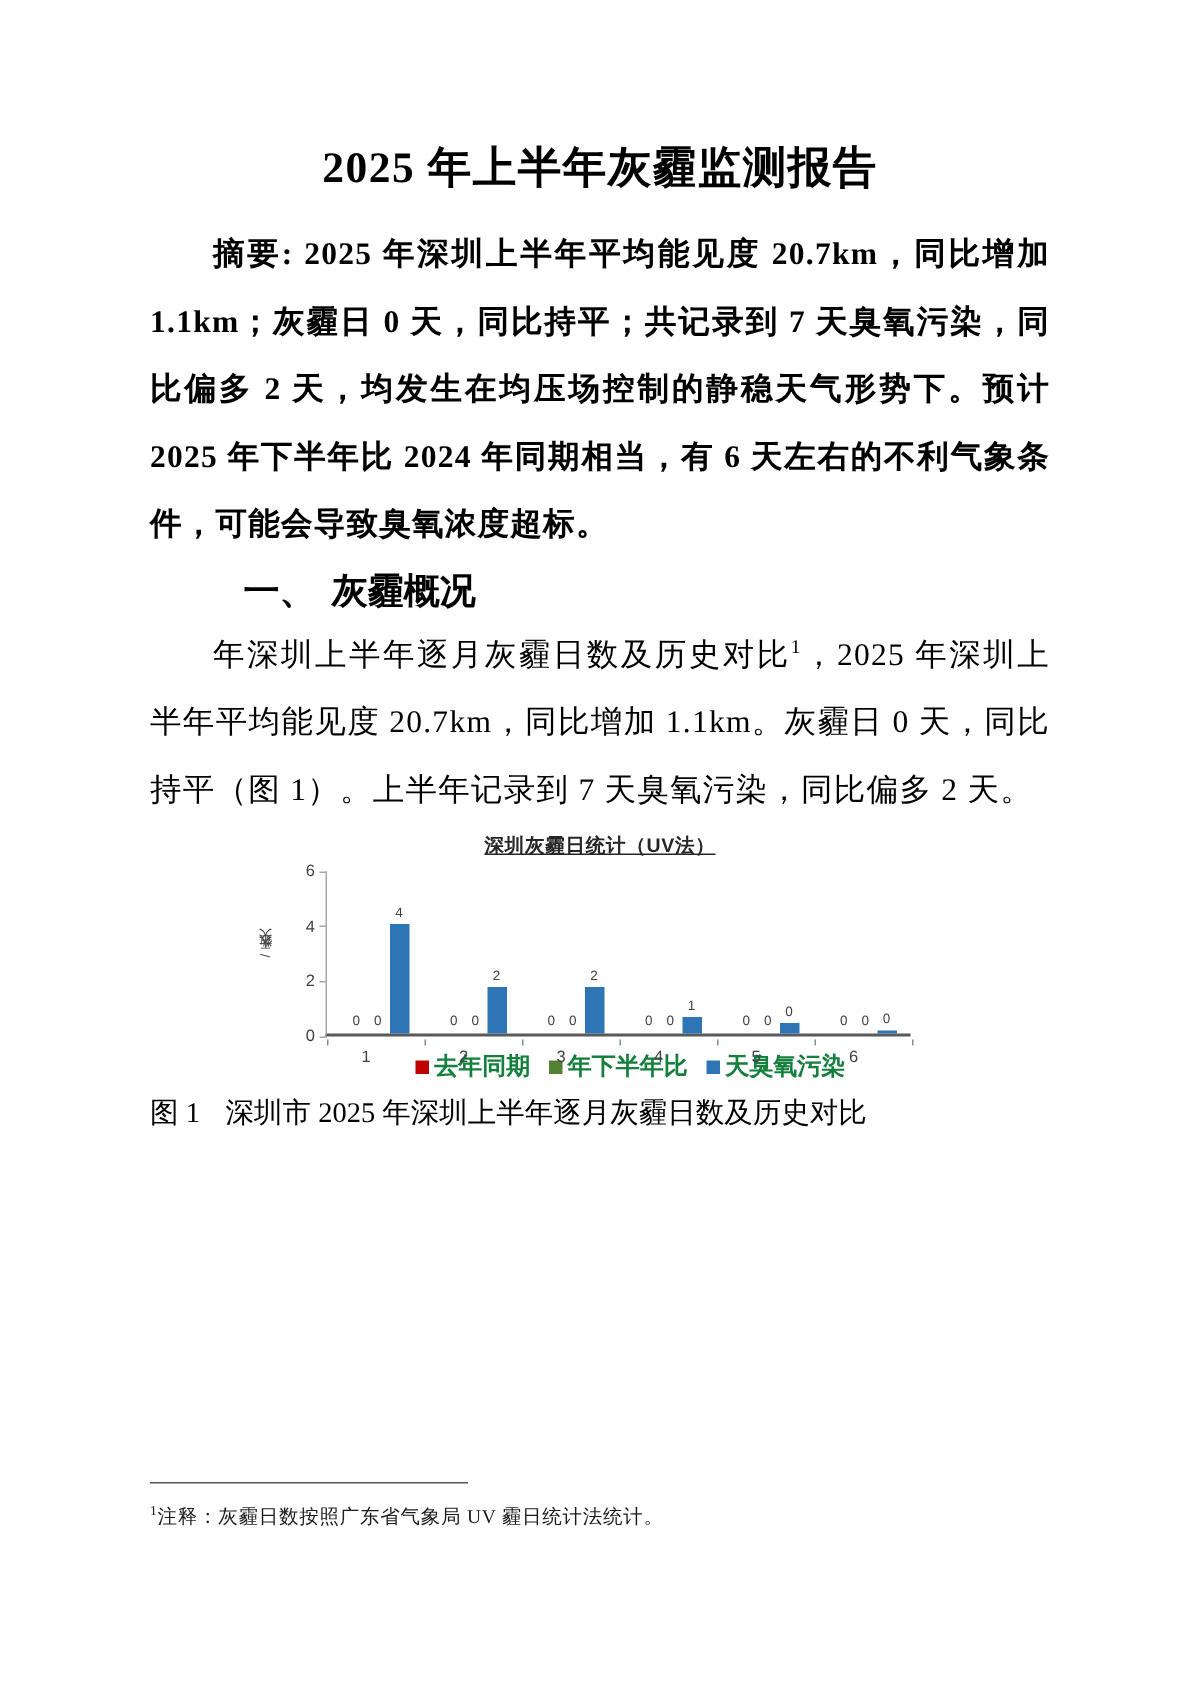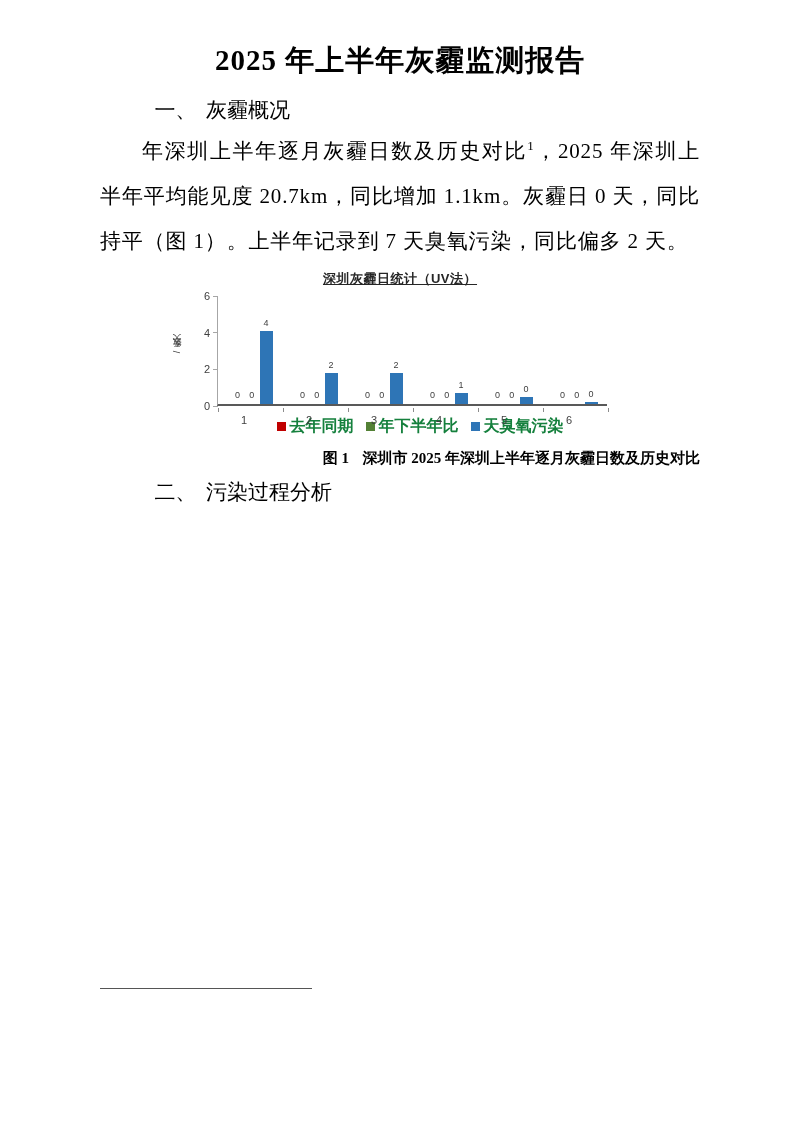--- a/index.html
+++ b/index.html
@@ -2,39 +2,39 @@
 <html><head>
 <meta charset="utf-8">
 <style>
   * { margin: 0; padding: 0; box-sizing: border-box; }
   html, body { background: #888; }
   .page {
     position: relative;
     width: 800px; height: 1132px;
     margin: 0 auto;
     background: #ffffff;
-    padding: 40px 100px 0 100px;
+    padding: 92px 100px 0 100px;
     overflow: hidden;
     font-family: "Liberation Serif", "DejaVu Serif", serif;
     color: #000;
   }
   .doc-title {
     font-size: 29px; font-weight: bold;
     text-align: center; letter-spacing: 1px;
     line-height: 41px; margin-bottom: 14px;
   }
   .body-text {
     font-size: 21px; line-height: 45px;
     text-align: justify; text-indent: 2em;
     letter-spacing: 0.04em;
   }
   .abstract { font-weight: bold; }
   .section-heading {
     font-family: "Liberation Sans", "DejaVu Sans", sans-serif;
-    font-size: 21px; font-weight: normal;
+    font-size: 24px; font-weight: bold;
     line-height: 30px;
     margin: 8px 0 4px 0;
     text-indent: 2.6em;
   }
   .section-heading .sec-num { margin-right: 0.45em; }
   .fnref {
     font-size: 13px; vertical-align: super; line-height: 0;
   }
   
   .figure { margin: 6px auto 0 auto; width: 470px; }
@@ -64,36 +64,37 @@
   .xtick-label { position: absolute; text-align: center; font-size: 11px; color: #404040; }
   .bar { position: absolute; width: 13px; }
   .bar-label { position: absolute; width: 22px; text-align: center; font-size: 9px; color: #404040; }
   .x-axis-title { text-align: center; font-size: 10px; color: #404040; padding-left: 52px; margin-top: 22px; }
   .legend { display: flex; justify-content: center; gap: 12px; margin-top: 8px; padding-left: 40px; }
   .legend-item { display: flex; align-items: center; gap: 4px; }
   .legend-swatch { width: 9px; height: 9px; }
   .legend-label { font-size: 16px; color: #15803d; font-weight: bold; }
   
   .figure-caption {
-    text-align: right; font-size: 15px; line-height: 22px;
-    margin-top: 10px; color: #000; font-weight: bold;
+    text-align: left; font-size: 19px; line-height: 22px;
+    margin-top: 10px; color: #000;
   }
   .figure-caption .cap-label { margin-right: 0.9em; }
   .footnote-block { position: absolute; left: 100px; top: 988px; width: 600px; }
   .footnote-rule { width: 212px; height: 1px; background: #555; margin-bottom: 9px; }
   .footnote-text { font-size: 13px; line-height: 19px; color: #1a1a1a; letter-spacing: 0.5px; }
   .footnote-text sup { font-size: 9px; vertical-align: super; }
 </style>
 </head>
 <body>
 
 <div class="page">
 
   <h1 class="doc-title">2025 年上半年灰霾监测报告</h1>
 
+  <p class="body-text abstract">摘要: 2025 年深圳上半年平均能见度 20.7km，同比增加 1.1km；灰霾日 0 天，同比持平；共记录到 7 天臭氧污染，同比偏多 2 天，均发生在均压场控制的静稳天气形势下。预计 2025 年下半年比 2024 年同期相当，有 6 天左右的不利气象条件，可能会导致臭氧浓度超标。</p>
 
   <h2 class="section-heading"><span class="sec-num">一、</span><span>灰霾概况</span></h2>
 
   <p class="body-text"><span>年深圳上半年逐月灰霾日数及历史对比</span><sup class="fnref">1</sup><span>，2025 年深圳上半年平均能见度 20.7km，同比增加 1.1km。灰霾日 0 天，同比持平（图 1）。上半年记录到 7 天臭氧污染，同比偏多 2 天。</span></p>
 
   <div class="figure">
     <div class="chart">
       <div class="chart-title">深圳灰霾日统计（UV法）</div>
       <div class="chart-area">
         <div class="y-axis-title">天数/天</div>
@@ -157,20 +158,20 @@
           <div class="legend-item">
             <div class="legend-swatch" style="background: rgb(46, 117, 182);"></div>
             <div class="legend-label">天臭氧污染</div>
           </div>
         </div>
     </div>
   </div>
 
   <div class="figure-caption"><span class="cap-label">图 1</span><span>深圳市 2025 年深圳上半年逐月灰霾日数及历史对比</span></div>
 
-  <h2 class="section-heading"><span class="sec-num">二、</span><span>污染过程分析</span></h2>
 
 
   <div class="footnote-block">
     <div class="footnote-rule"></div>
+    <div class="footnote-text"><sup>1</sup><span>注释：灰霾日数按照广东省气象局 UV 霾日统计法统计。</span></div>
   </div>
 
 </div>
 
 </body></html>

